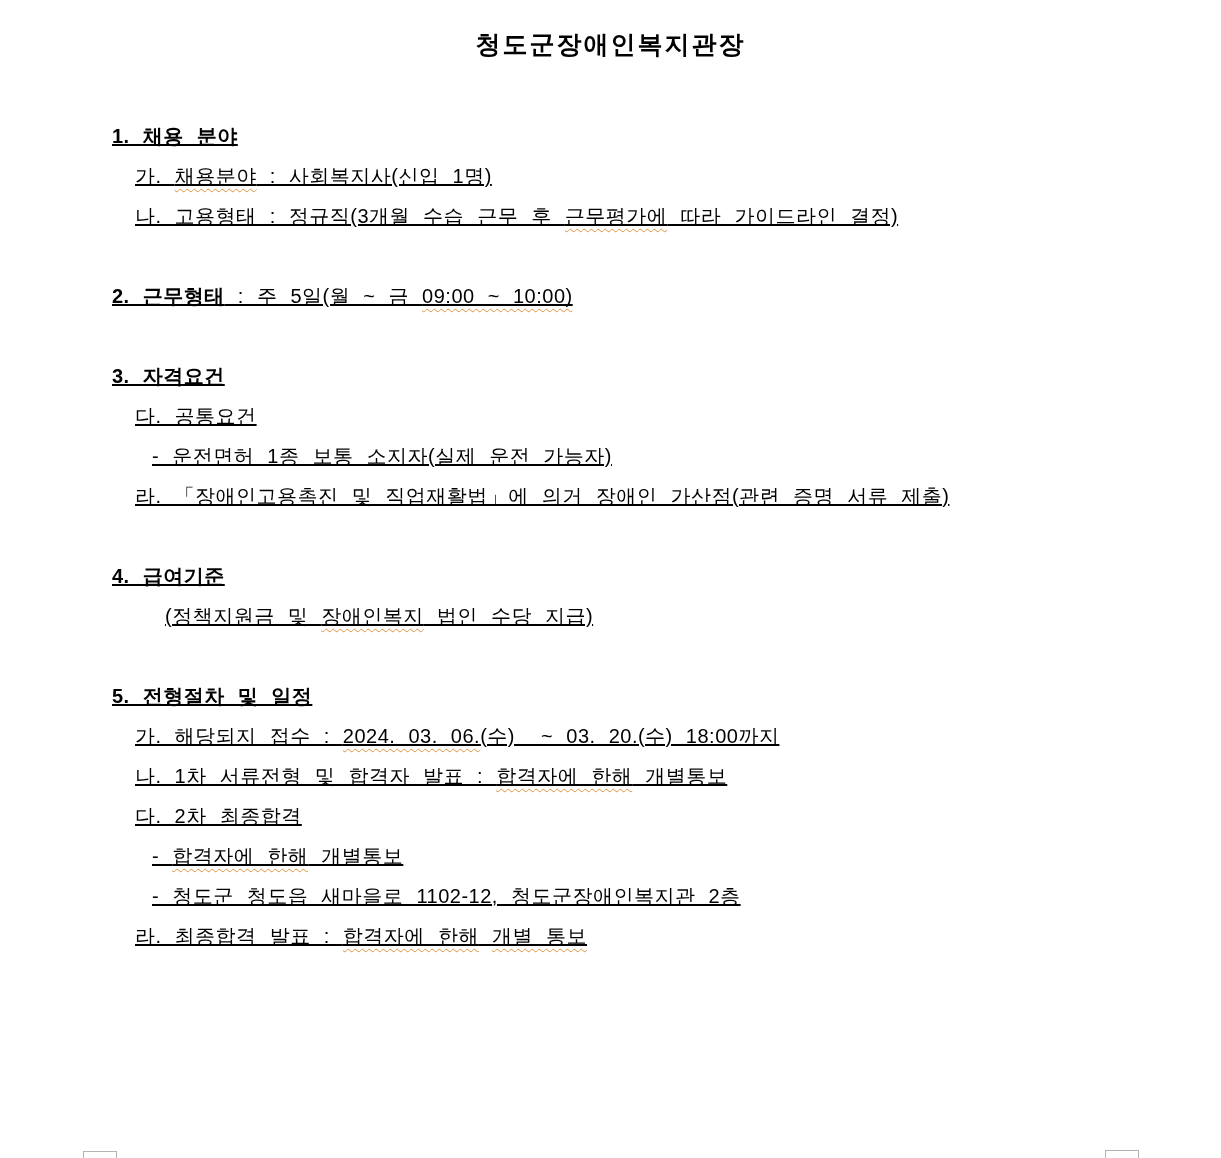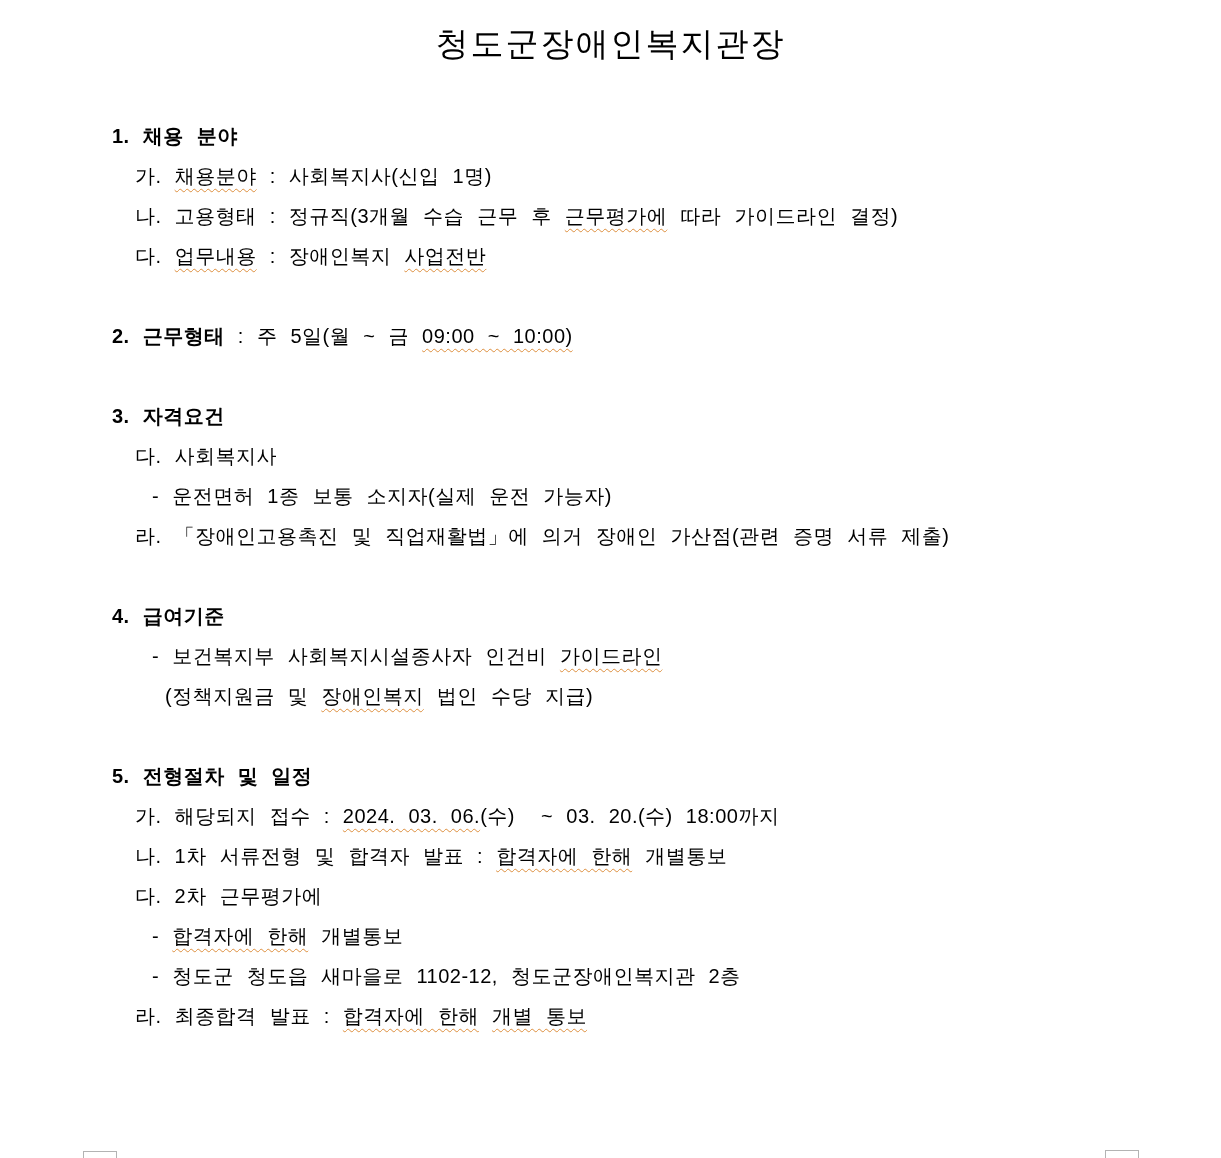--- a/index.html
+++ b/index.html
@@ -10,37 +10,38 @@
     width: 1221px;
     height: 1158px;
     background: #ffffff;
     color: #000000;
     overflow: hidden;
     position: relative;
     font-family: "Liberation Sans", "DejaVu Sans", sans-serif;
   }
   .doc-title {
     text-align: center;
-    font-size: 33px;
-    font-weight: 400;
+    font-size: 25px;
+    font-weight: 700;
     letter-spacing: 2px;
     padding-top: 22px;
     line-height: 44px;
     white-space: pre;
   }
   .doc-body {
     padding-left: 112px;
     margin-top: 50px;
   }
   .line {
     font-size: 20px;
     line-height: 40px;
     white-space: pre;
     letter-spacing: 0.5px;
     word-spacing: 7px;
+    text-decoration: underline;
   }
   .line.gap {
     margin-top: 40px;
   }
   .indent-1 { padding-left: 23px; }
   .indent-2 { padding-left: 40px; }
   .indent-3 { padding-left: 53px; }
   .bold { font-weight: 700; }
   .misspelled {
     text-decoration-line: underline;
@@ -63,33 +64,31 @@
 </head>
 <body style="background: rgb(255, 255, 255); color: rgb(0, 0, 0);">
 
 <div>
   <div class="doc-title">청도군장애인복지관장</div>
 
   <div class="doc-body">
       <div class="line indent-0"><span class="bold">1. 채용 분야</span></div>
       <div class="line indent-1"><span>가. </span><span class="misspelled">채용분야</span><span> : 사회복지사(신입 1명)</span></div>
       <div class="line indent-1"><span>나. 고용형태 : 정규직(3개월 수습 근무 후 </span><span class="misspelled">근무평가에</span><span> 따라 가이드라인 결정)</span></div>
-      <div class="line indent-1"><span>다. </span><span class="misspelled">업무내용</span><span> : 장애인복지 </span><span class="misspelled">사업전반</span></div>
       <div class="line indent-0 gap"><span class="bold">2. 근무형태</span><span> : 주 5일(월 ~ 금 </span><span class="misspelled">09:00 ~ 10:00)</span></div>
       <div class="line indent-0 gap"><span class="bold">3. 자격요건</span></div>
-      <div class="line indent-1"><span>다. 사회복지사</span></div>
+      <div class="line indent-1"><span>다. 공통요건</span></div>
       <div class="line indent-2"><span>- 운전면허 1종 보통 소지자(실제 운전 가능자)</span></div>
       <div class="line indent-1"><span>라. 「장애인고용촉진 및 직업재활법」에 의거 장애인 가산점(관련 증명 서류 제출)</span></div>
       <div class="line indent-0 gap"><span class="bold">4. 급여기준</span></div>
-      <div class="line indent-2"><span>- 보건복지부 사회복지시설종사자 인건비 </span><span class="misspelled">가이드라인</span></div>
       <div class="line indent-3"><span>(정책지원금 및 </span><span class="misspelled">장애인복지</span><span> 법인 수당 지급)</span></div>
       <div class="line indent-0 gap"><span class="bold">5. 전형절차 및 일정</span></div>
       <div class="line indent-1"><span>가. 해당되지 접수 : </span><span class="misspelled">2024. 03. 06.</span><span>(수)  ~ 03. 20.(수) 18:00까지</span></div>
       <div class="line indent-1"><span>나. 1차 서류전형 및 합격자 발표 : </span><span class="misspelled">합격자에 한해</span><span> 개별통보</span></div>
-      <div class="line indent-1"><span>다. 2차 근무평가에</span></div>
+      <div class="line indent-1"><span>다. 2차 최종합격</span></div>
       <div class="line indent-2"><span>- </span><span class="misspelled">합격자에 한해</span><span> 개별통보</span></div>
       <div class="line indent-2"><span>- 청도군 청도읍 새마을로 1102-12, 청도군장애인복지관 2층</span></div>
       <div class="line indent-1"><span>라. 최종합격 발표 : </span><span class="misspelled">합격자에 한해</span><span> </span><span class="misspelled">개별 통보</span></div>
     </div>
 
   <div class="artifact artifact-left"></div>
   <div class="artifact artifact-right"></div>
 </div>
 
 </body></html>

